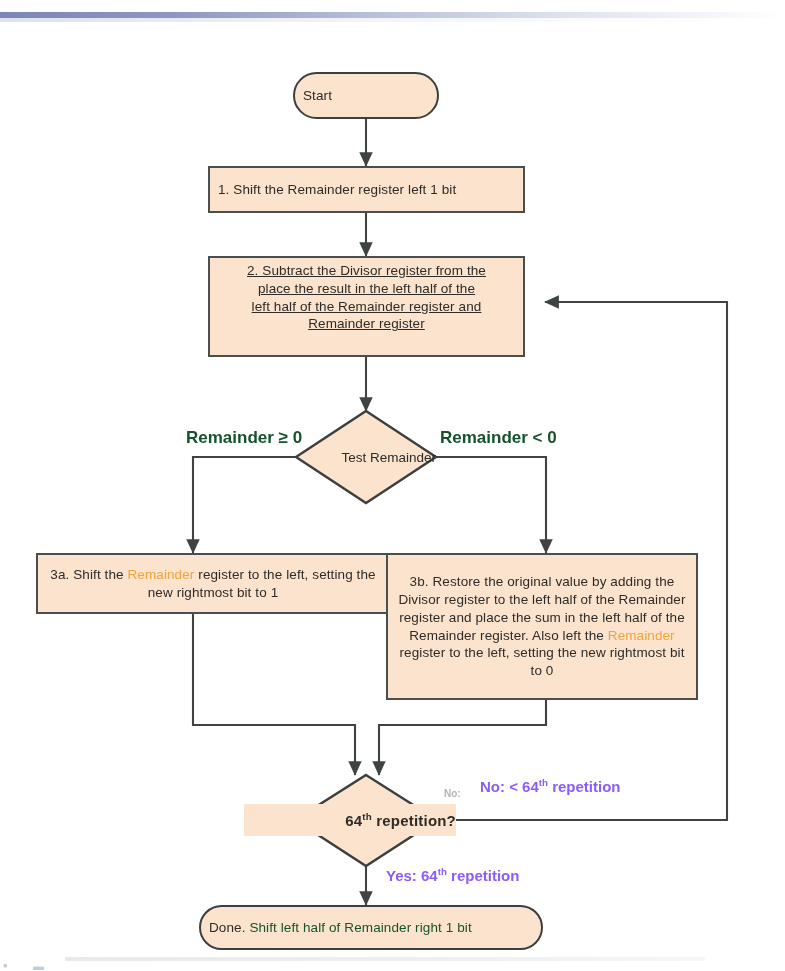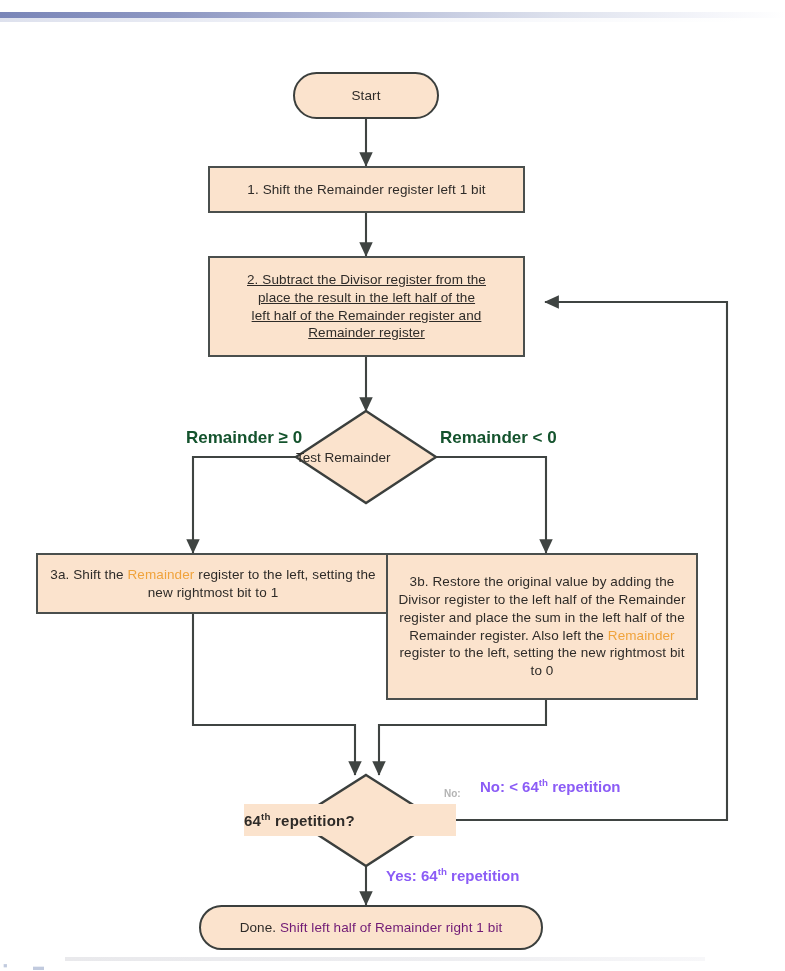--- a/index.html
+++ b/index.html
@@ -68,41 +68,41 @@
     position: absolute;
     box-sizing: border-box;
     background: #fbe3cd;
     border: 2px solid #4a4f4d;
     color: #2e2b28;
     font-size: 13.5px;
     line-height: 1.32;
     text-align: center;
     display: flex;
     align-items: center;
-    justify-content: center;
+    justify-content: flex-start;
     padding: 4px 8px;
     letter-spacing: .1px;
   }
   .node.term {
     border-radius: 26px;
     border-color: #3b3f3d;
   }
   .hl { color: #f0a33c; }
-  .hl-done { color: #701a75; margin-top: 20px; }
+  .hl-done { color: #14532d; margin-top: 20px; }
   sup { font-size: .65em; vertical-align: super; }
 
   
   .diamond-label {
     position: absolute;
     text-align: center;
     font-size: 13.5px;
     color: #2e2b28;
     display: flex;
     align-items: center;
-    justify-content: flex-start;
+    justify-content: flex-end;
   }
   .diamond-label.banner {
     background: #fbe3cd;
     font-weight: bold;
     font-size: 15px;
     letter-spacing: .2px;
   }
 
   
   .edge-label {

